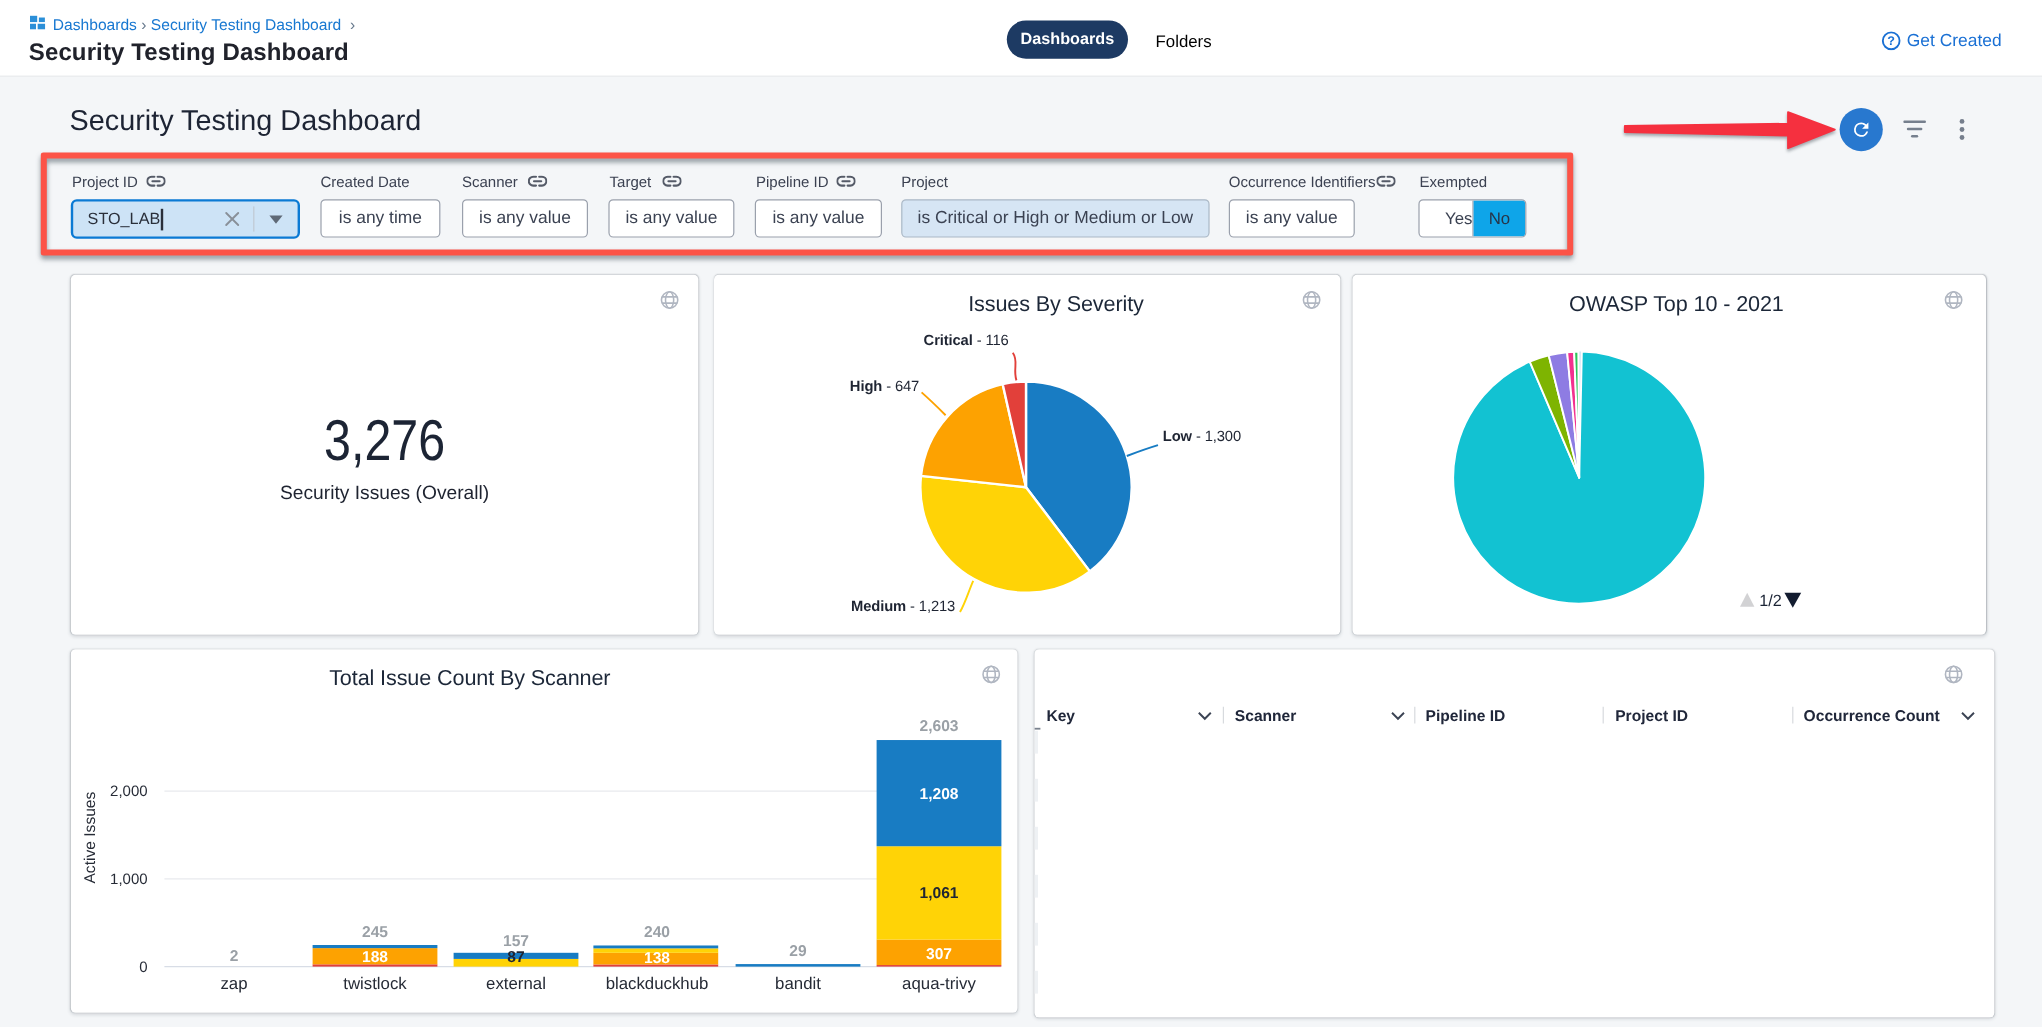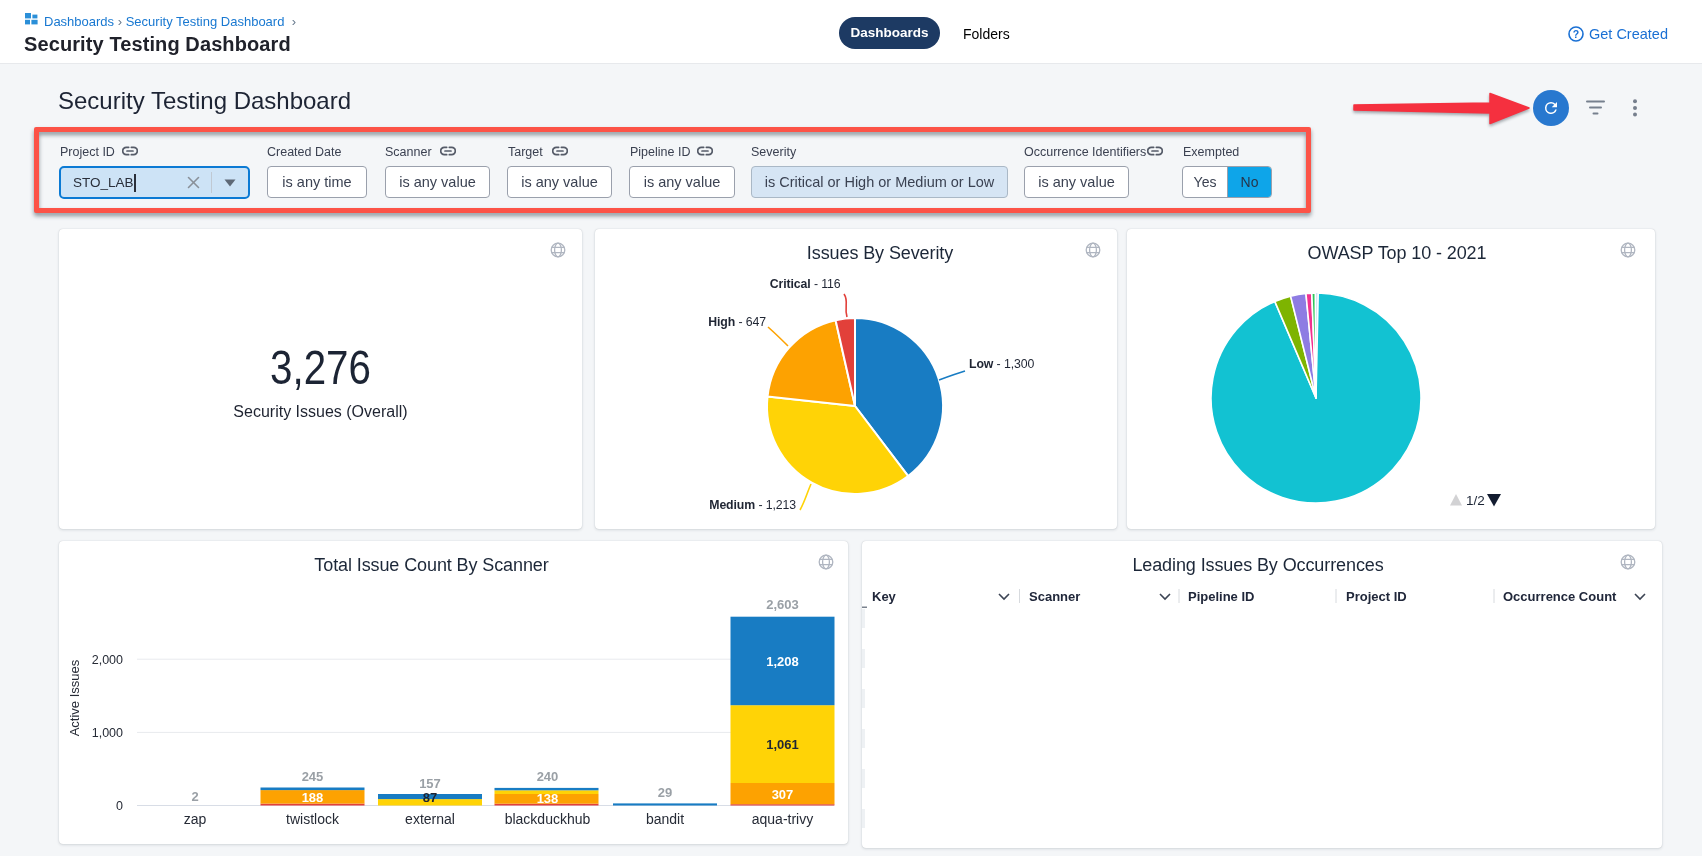--- a/index.html
+++ b/index.html
@@ -117,36 +117,36 @@
   <div class="flabel" style="left:630px">Pipeline ID</div>
   <svg class="linkic" style="left:697px" width="16" height="10" viewBox="0 0 24 14">
       <g fill="none" stroke="#555b68" stroke-width="2.6" stroke-linecap="round">
         <path d="M10 1.5H6.5a5.5 5.5 0 0 0 0 11H10"></path>
         <path d="M14 1.5h3.5a5.5 5.5 0 0 1 0 11H14"></path>
         <path d="M7.5 7h9"></path>
       </g>
     </svg>
   <div class="fbtn" style="left:629px;width:104px">is any value</div>
 
-  <div class="flabel" style="left:751px">Severity</div>
+  <div class="flabel" style="left:751px">Project</div>
   <div class="fbtn" style="left:751px;width:255px;background:#d6e5f4;border-color:#aab8c6;">is Critical or High or Medium or Low</div>
 
   <div class="flabel" style="left:1024px">Occurrence Identifiers</div>
   <svg class="linkic" style="left:1147px" width="16" height="10" viewBox="0 0 24 14">
       <g fill="none" stroke="#555b68" stroke-width="2.6" stroke-linecap="round">
         <path d="M10 1.5H6.5a5.5 5.5 0 0 0 0 11H10"></path>
         <path d="M14 1.5h3.5a5.5 5.5 0 0 1 0 11H14"></path>
         <path d="M7.5 7h9"></path>
       </g>
     </svg>
   <div class="fbtn" style="left:1024px;width:103px">is any value</div>
 
   <div class="flabel" style="left:1183px">Exempted</div>
   <div class="abs" style="left:1182px;top:166px;width:88px;height:30px;border:1px solid #9aa0ac;border-radius:4px;overflow:hidden;background:#ffffff;">
-    <div class="abs" style="left:0;top:0;width:44px;height:30px;font-size:14px;color:#3b4252;text-align:center;line-height:30px;border-right:1px solid #9aa0ac;">Yes</div>
+    <div class="abs" style="left:0;top:0;width:44px;height:30px;font-size:14px;color:#3b4252;text-align:right;line-height:30px;border-right:1px solid #9aa0ac;">Yes</div>
     <div class="abs" style="left:45px;top:0;width:43px;height:30px;font-size:14px;color:#27354a;font-weight:500;text-align:center;line-height:30px;background:#0ea5e9;">No</div>
   </div>
 
   <div class="card" style="left:59px;top:229px;width:523px;height:300px;"></div>
 
   <div class="card" style="left:595px;top:229px;width:522px;height:300px;"></div>
 
   <div class="card" style="left:1127px;top:229px;width:528px;height:300px;"></div>
 
   <div class="card" style="left:59px;top:541px;width:789px;height:303px;"></div>
@@ -224,21 +224,21 @@
       <path d="M189 169 L178.94 64.48 A105 105 0 0 1 184.79 64.08 Z" fill="#f2318f"></path>
       <path d="M189 169 L184.79 64.08 A105 105 0 0 1 188.27 64.00 Z" fill="#2ec55a"></path>
     </g>
     <g>
       <path d="M323 276.6 L329 265 L335 276.6 Z" fill="#d2d2d4"></path>
       <text x="339" y="276" font-family="Liberation Sans,sans-serif" font-size="13.5" fill="#1b2435">1/2</text>
       <path d="M360 265 L374 265 L367 277.5 Z" fill="#131c30"></path>
     </g>
   </svg>
 
-  <div class="ctitle" style="left:59px;top:555px;width:665px;padding-left:40px;">Total Issue Count By Scanner</div>
+  <div class="ctitle" style="left:59px;top:555px;width:665px;">Total Issue Count By Scanner</div>
   <svg class="abs" style="left:59px;top:541px" width="789" height="303" viewBox="0 0 789 303">
     <g stroke="#e8eaee" stroke-width="1">
       <line x1="78" y1="118.2" x2="775" y2="118.2"></line>
       <line x1="78" y1="191.4" x2="775" y2="191.4"></line>
     </g>
     <line x1="78" y1="264.5" x2="775" y2="264.5" stroke="#d8dde6" stroke-width="1"></line>
     <g font-family="Liberation Sans,sans-serif" font-size="12.5" fill="#262b36" text-anchor="end">
       <text x="64" y="122.5">2,000</text>
       <text x="64" y="195.7">1,000</text>
       <text x="64" y="268.8">0</text>
@@ -283,21 +283,20 @@
     <g font-family="Liberation Sans,sans-serif" font-size="14" fill="#262b36" text-anchor="middle">
       <text x="136" y="283">zap</text>
       <text x="253.5" y="283">twistlock</text>
       <text x="371" y="283">external</text>
       <text x="488.5" y="283">blackduckhub</text>
       <text x="606" y="283">bandit</text>
       <text x="723.5" y="283">aqua-trivy</text>
     </g>
   </svg>
 
-  <div class="ctitle" style="left:858px;top:555px;width:800px;">Leading Issues By Occurrences</div>
   <svg class="abs" style="left:862px;top:541px" width="800" height="307" viewBox="0 0 800 307">
     <g font-family="Liberation Sans,sans-serif" font-size="13" font-weight="bold" fill="#20273a">
       <text x="10" y="60">Key</text>
       <text x="167" y="60">Scanner</text>
       <text x="326" y="60">Pipeline ID</text>
       <text x="484" y="60">Project ID</text>
       <text x="641" y="60">Occurrence Count</text>
     </g>
     <g fill="none" stroke="#3c4454" stroke-width="1.6">
       <path d="M137 53 L142 58 L147 53"></path>

